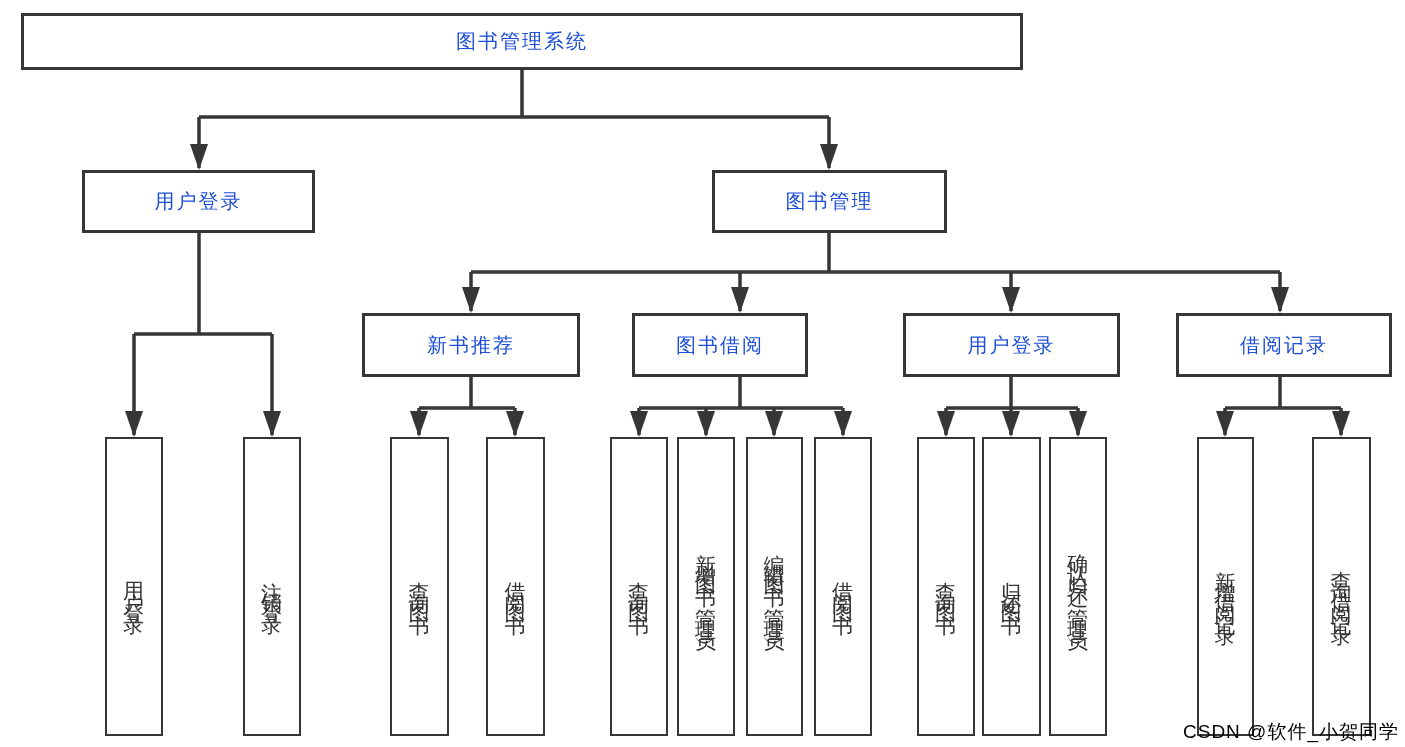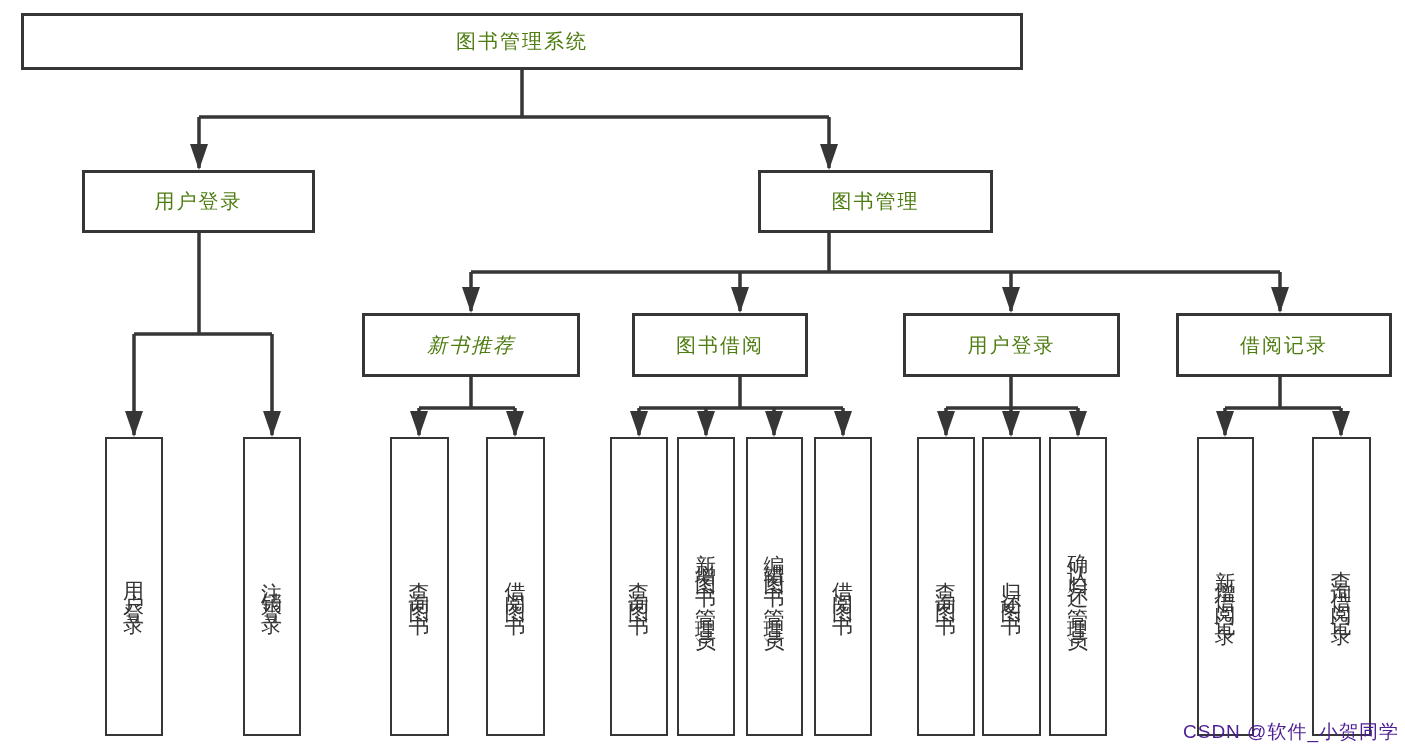--- a/index.html
+++ b/index.html
@@ -24,21 +24,21 @@
     pointer-events: none;
   }
   .node {
     position: absolute;
     box-sizing: border-box;
     border: 3px solid #363636;
     background: #ffffff;
     display: flex;
     align-items: center;
     justify-content: center;
-    color: #4d7c0f;
+    color: #1d4ed8;
     font-size: 20px;
     letter-spacing: 2px;
     white-space: nowrap;
   }
   .leaf {
     position: absolute;
     box-sizing: border-box;
     border: 2.5px solid #363636;
     background: #ffffff;
     display: flex;
@@ -51,21 +51,21 @@
     font-size: 21px;
     line-height: 1;
     letter-spacing: 11px;
     color: #333333;
   }
   .watermark {
     position: absolute;
     left: 1183px;
     top: 719px;
     font-size: 19px;
-    color: #4c1d95;
+    color: #000000;
     letter-spacing: 1px;
     white-space: nowrap;
   }
 </style>
 </head>
 <body>
 
 <div class="canvas">
 
   <svg class="wires" viewBox="0 0 1405 747" aria-hidden="true">
@@ -104,23 +104,23 @@
       <polygon points="1002,411 1020,411 1011,437"></polygon>
       <polygon points="1069,411 1087,411 1078,437"></polygon>
       <polygon points="1216,411 1234,411 1225,437"></polygon>
       <polygon points="1332,411 1350,411 1341,437"></polygon>
     </g>
   </svg>
 
   <div class="node" style="left:21px; top:13px; width:1002px; height:57px;">图书管理系统</div>
 
   <div class="node" style="left:82px; top:170px; width:233px; height:63px;">用户登录</div>
-  <div class="node" style="left:712px; top:170px; width:235px; height:63px;margin-left:46px;">图书管理</div>
+  <div class="node" style="left:712px; top:170px; width:235px; height:63px;">图书管理</div>
 
-  <div class="node" style="left:362px; top:313px; width:218px; height:64px;font-style:italic;">新书推荐</div>
+  <div class="node" style="left:362px; top:313px; width:218px; height:64px;">新书推荐</div>
   <div class="node" style="left:632px; top:313px; width:176px; height:64px;">图书借阅</div>
   <div class="node" style="left:903px; top:313px; width:217px; height:64px;">用户登录</div>
   <div class="node" style="left:1176px; top:313px; width:216px; height:64px;">借阅记录</div>
 
   <div class="leaf" style="left:105px; top:437px; width:58px; height:299px;">
     <span class="vtext">用户登录</span>
   </div>
   <div class="leaf" style="left:243px; top:437px; width:58px; height:299px;">
     <span class="vtext">注销登录</span>
   </div>

